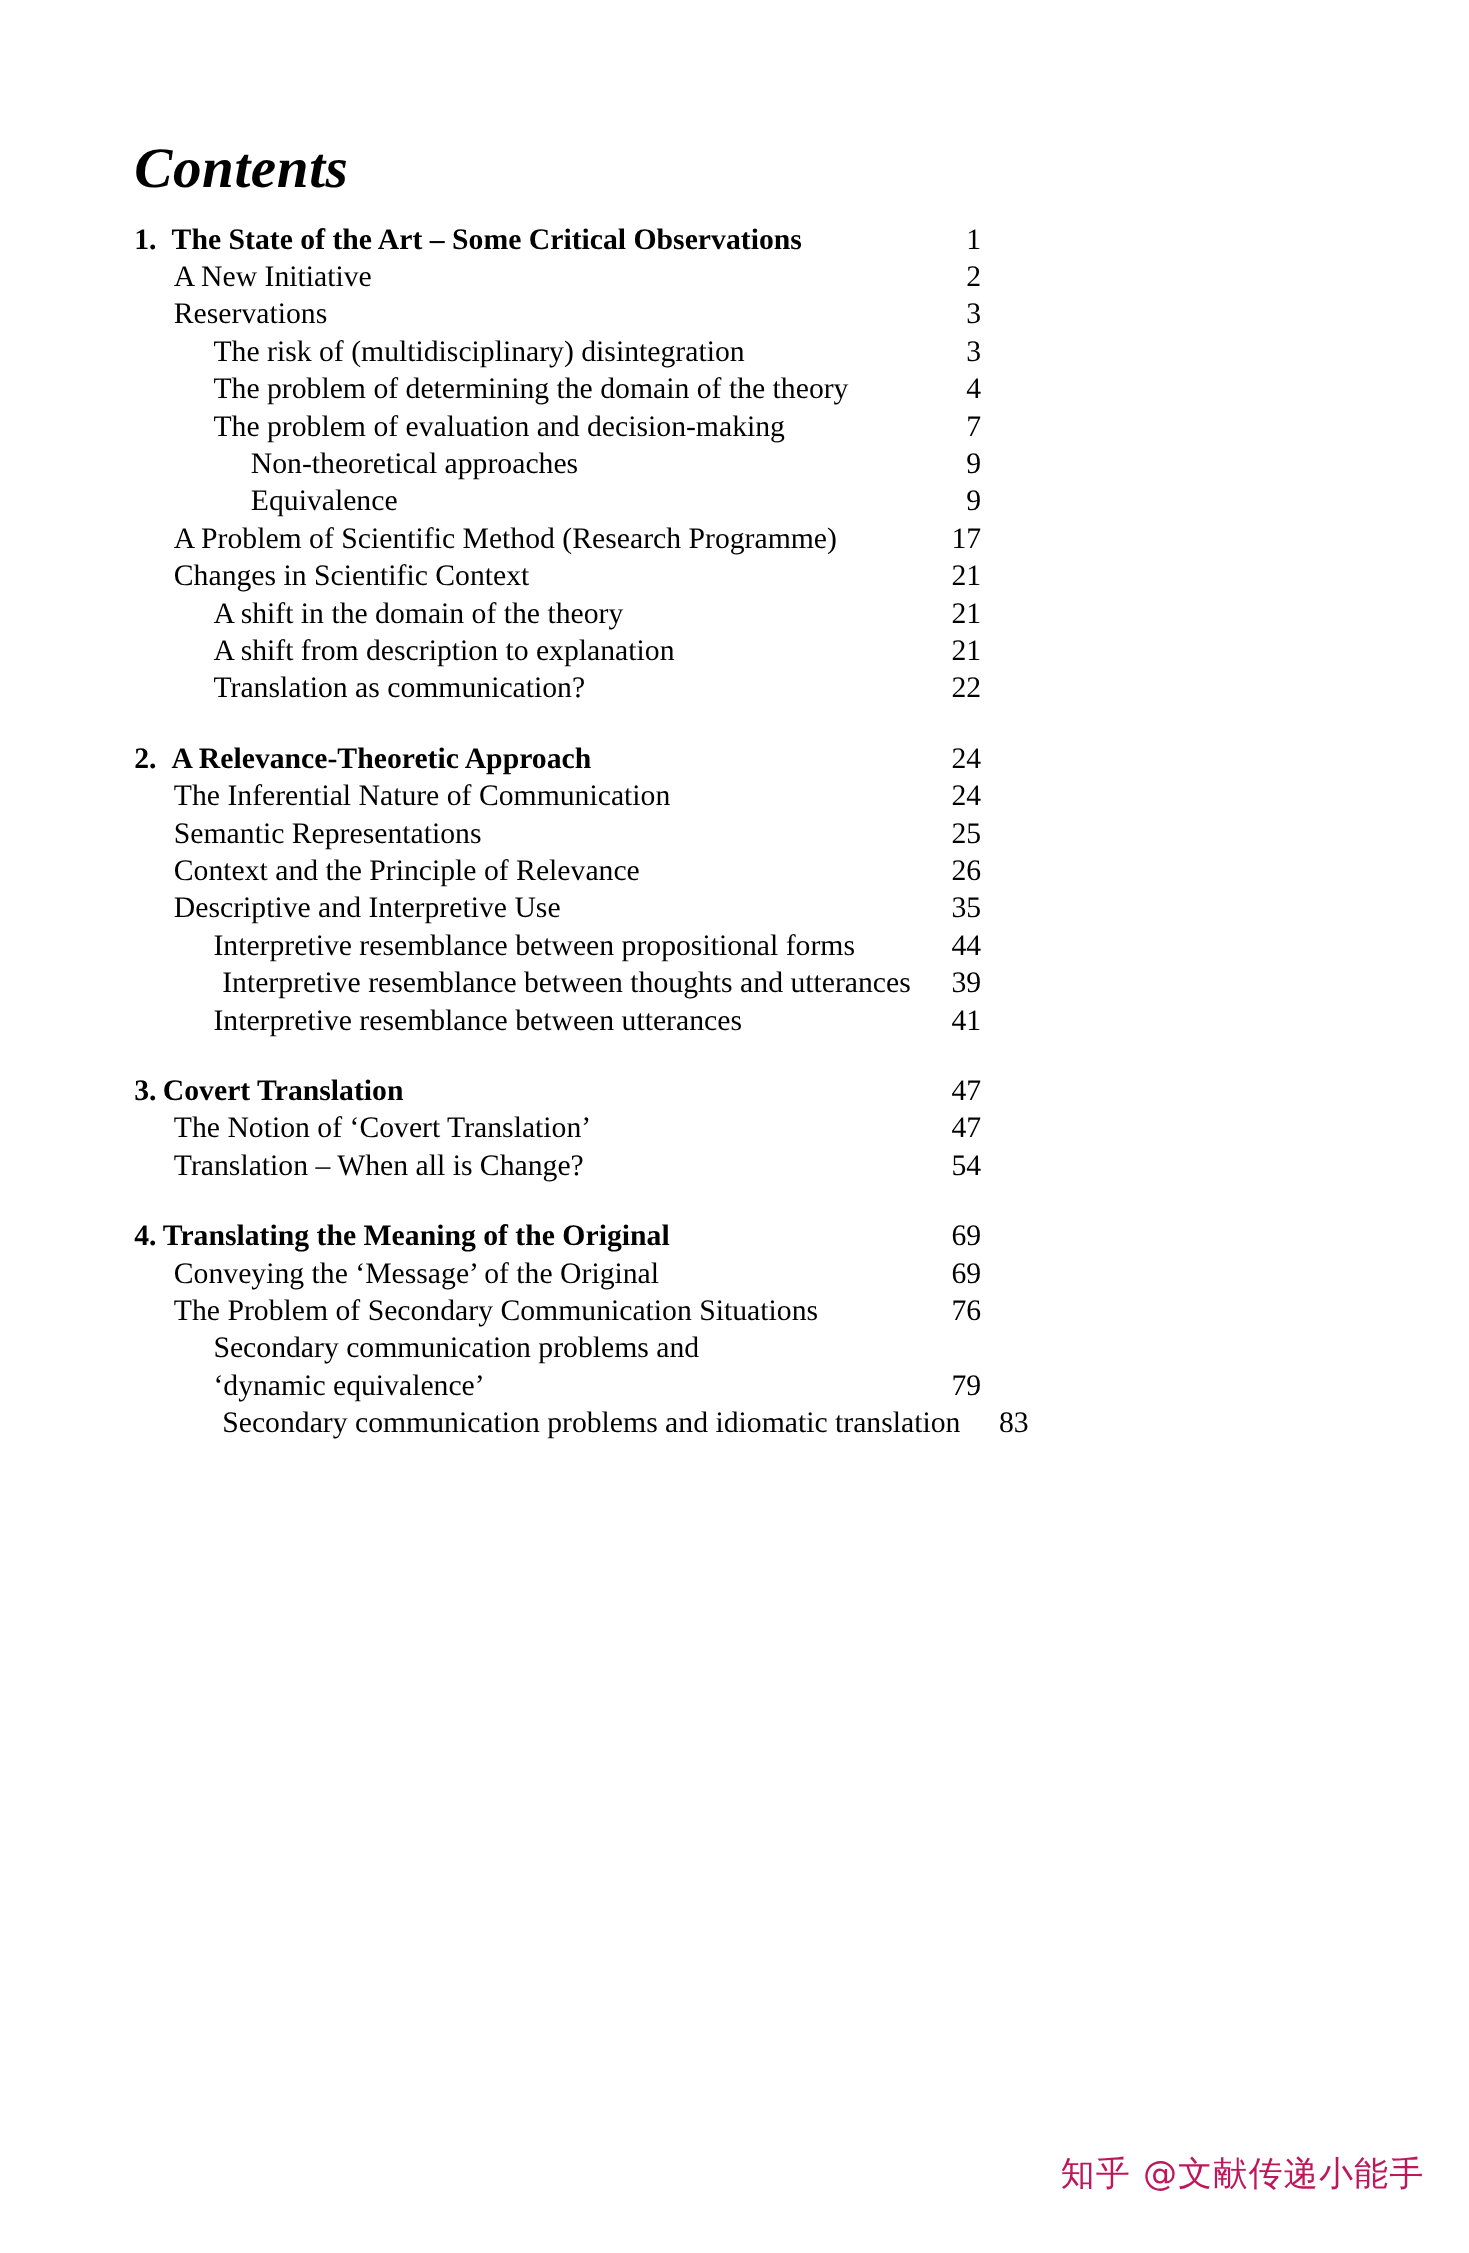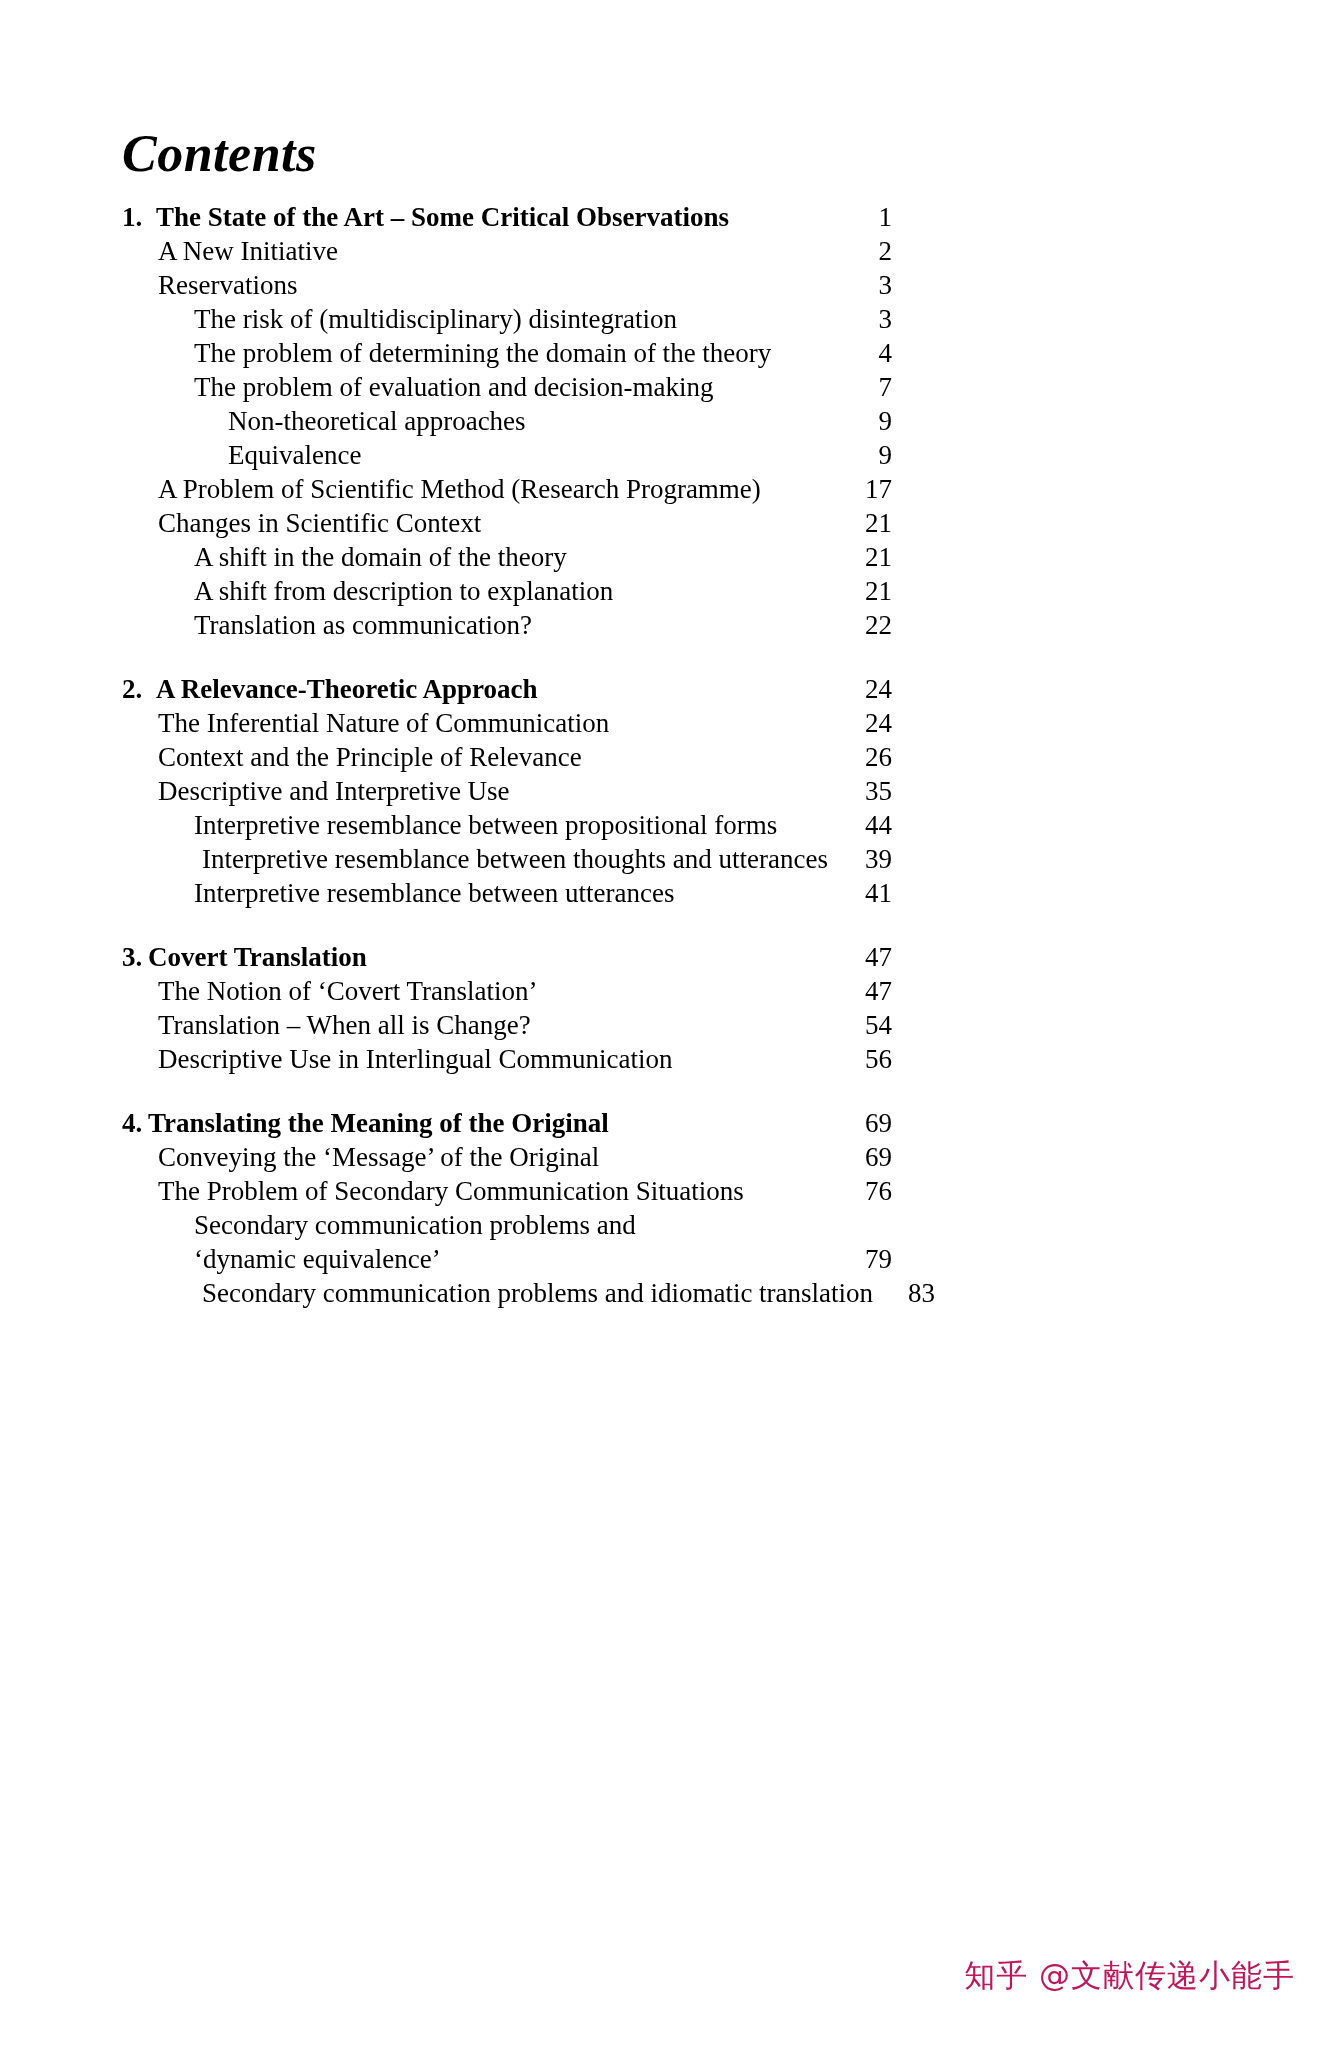--- a/index.html
+++ b/index.html
@@ -181,20 +181,24 @@
       <div class="toc-group">
         <div class="toc-row lvl-chap">
           <span class="toc-label"><span class="chap-num">2.</span><span>A Relevance-Theoretic Approach</span></span>
           <span class="toc-page">24</span>
         </div>
         <div class="toc-row lvl-1">
           <span class="toc-label">The Inferential Nature of Communication</span>
           <span class="toc-page">24</span>
         </div>
         <div class="toc-row lvl-1">
+          <span class="toc-label">Semantic Representations</span>
+          <span class="toc-page">25</span>
+        </div>
+        <div class="toc-row lvl-1">
           <span class="toc-label">Context and the Principle of Relevance</span>
           <span class="toc-page">26</span>
         </div>
         <div class="toc-row lvl-1">
           <span class="toc-label">Descriptive and Interpretive Use</span>
           <span class="toc-page">35</span>
         </div>
         <div class="toc-row lvl-2">
           <span class="toc-label">Interpretive resemblance between propositional forms</span>
           <span class="toc-page">44</span>
@@ -214,24 +218,20 @@
           <span class="toc-page">47</span>
         </div>
         <div class="toc-row lvl-1">
           <span class="toc-label">The Notion of ‘Covert Translation’</span>
           <span class="toc-page">47</span>
         </div>
         <div class="toc-row lvl-1">
           <span class="toc-label">Translation –  When all is Change?</span>
           <span class="toc-page">54</span>
         </div>
-        <div class="toc-row lvl-1">
-          <span class="toc-label">Descriptive Use in Interlingual Communication</span>
-          <span class="toc-page">56</span>
-        </div>
       </div>
       <div class="toc-group">
         <div class="toc-row lvl-chap">
           <span class="toc-label"><span class="chap-num tight-num">4.</span><span>Translating the Meaning of the Original</span></span>
           <span class="toc-page">69</span>
         </div>
         <div class="toc-row lvl-1">
           <span class="toc-label">Conveying the ‘Message’ of the Original</span>
           <span class="toc-page">69</span>
         </div>

